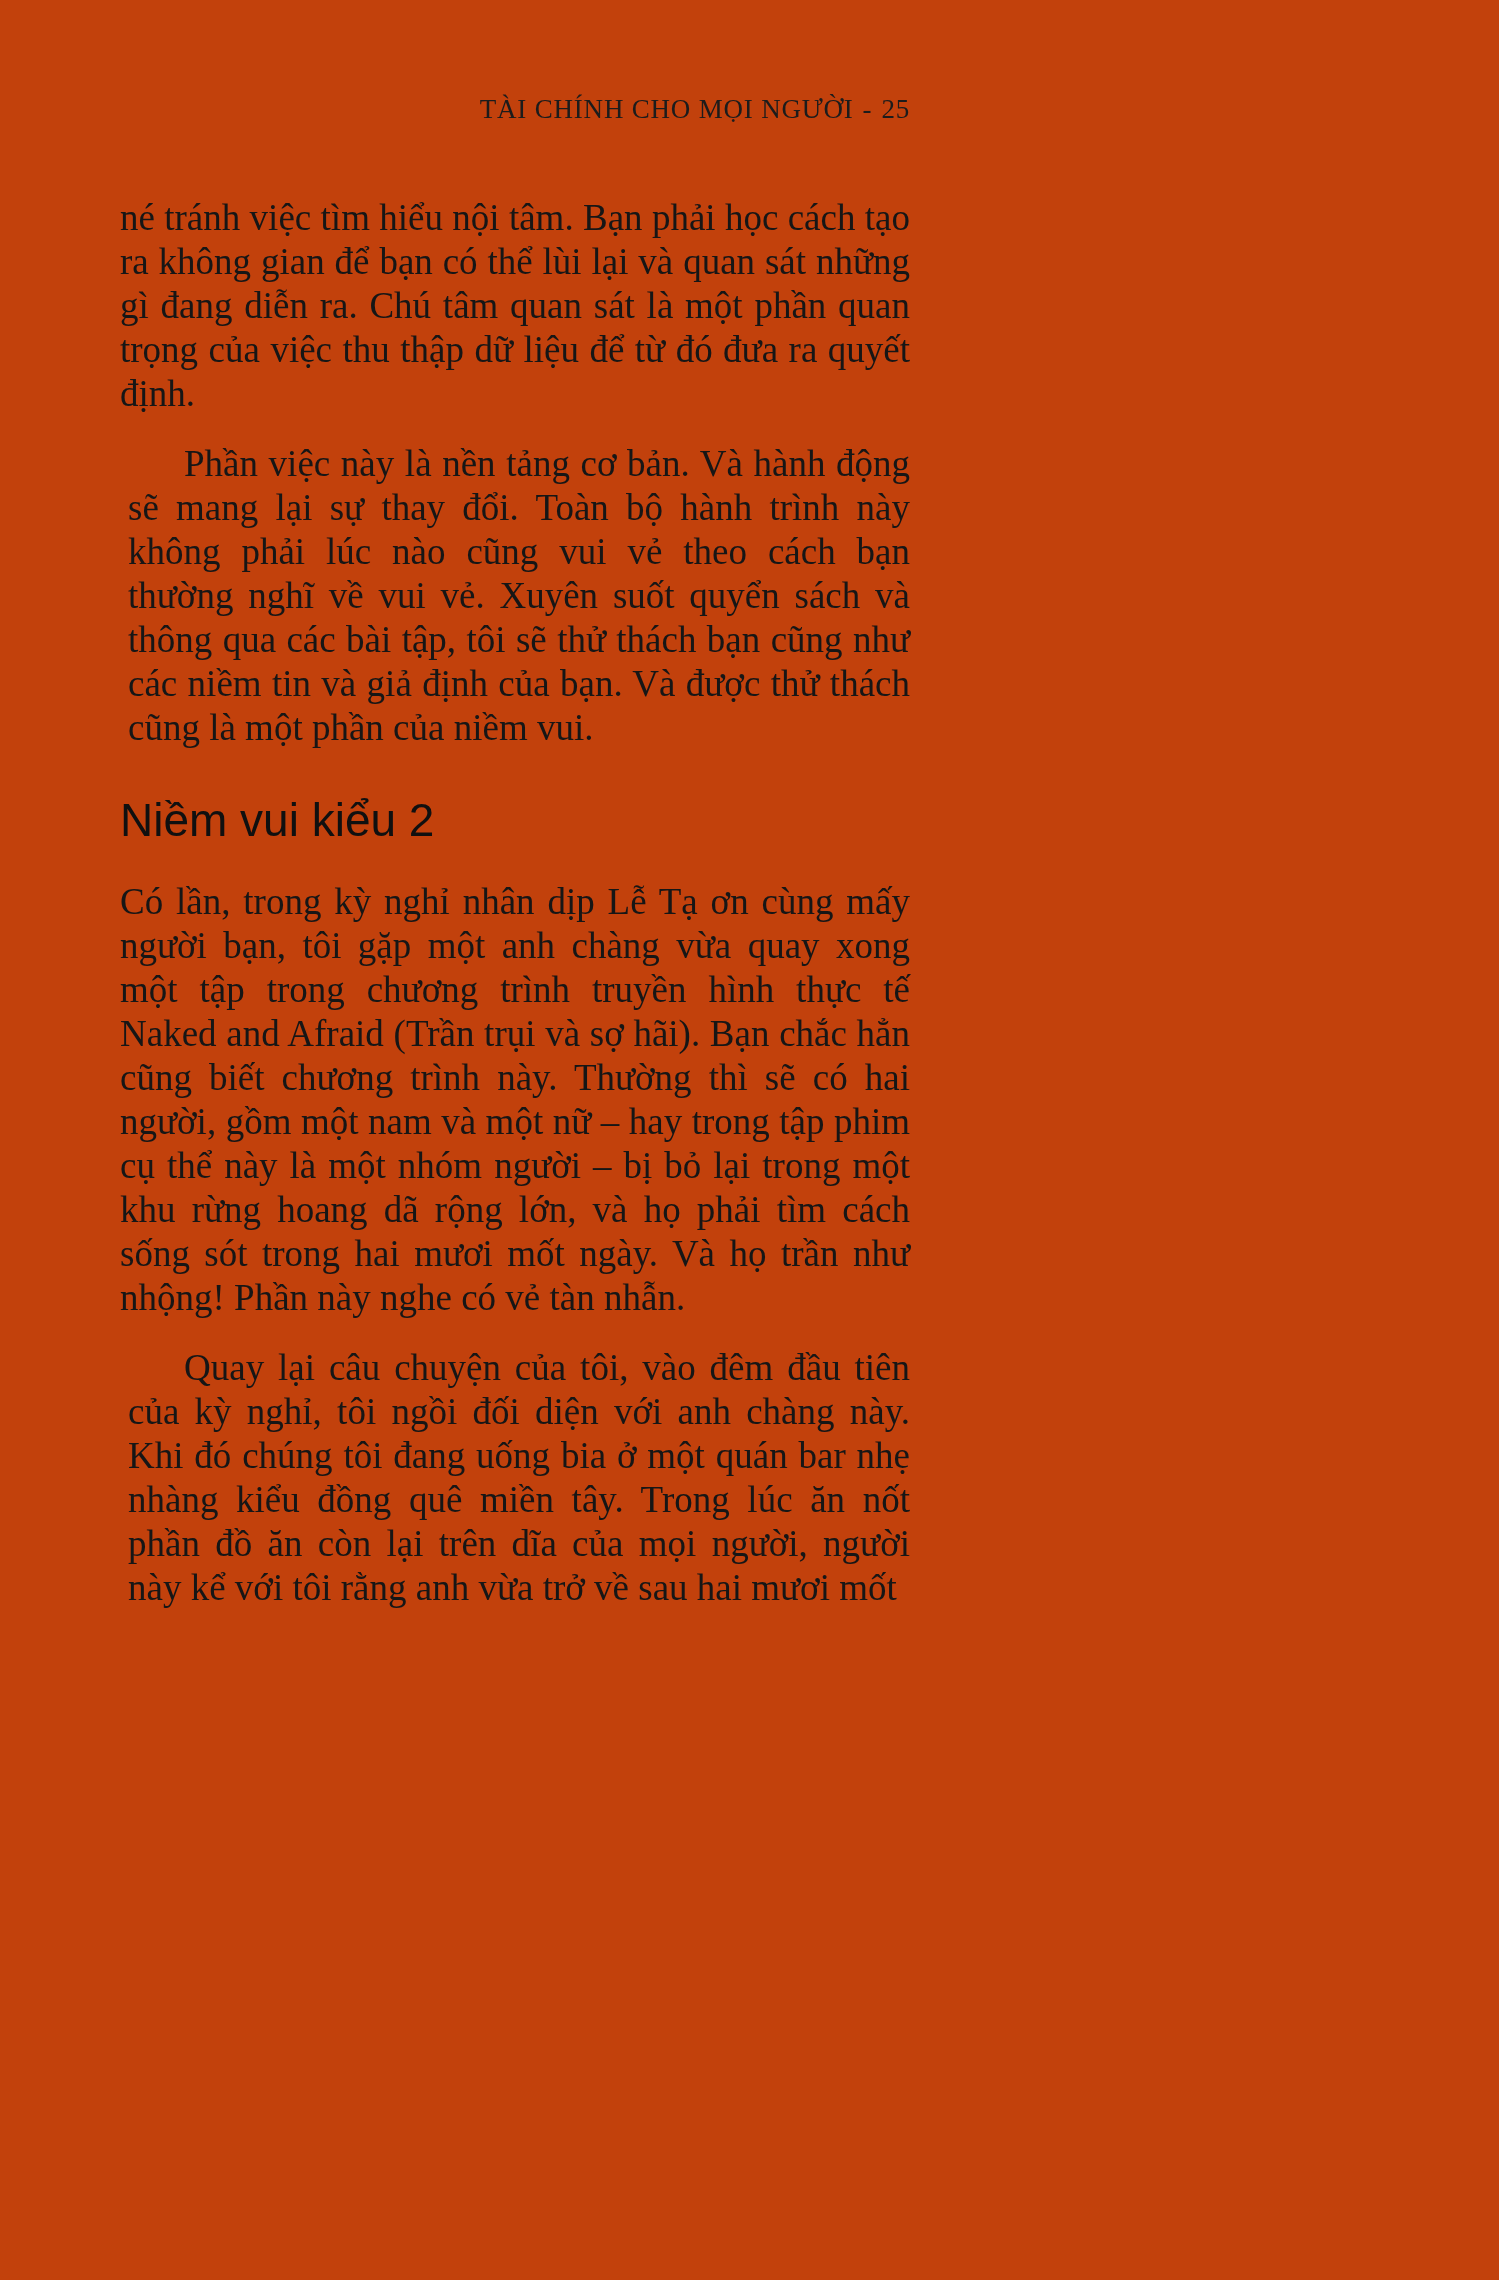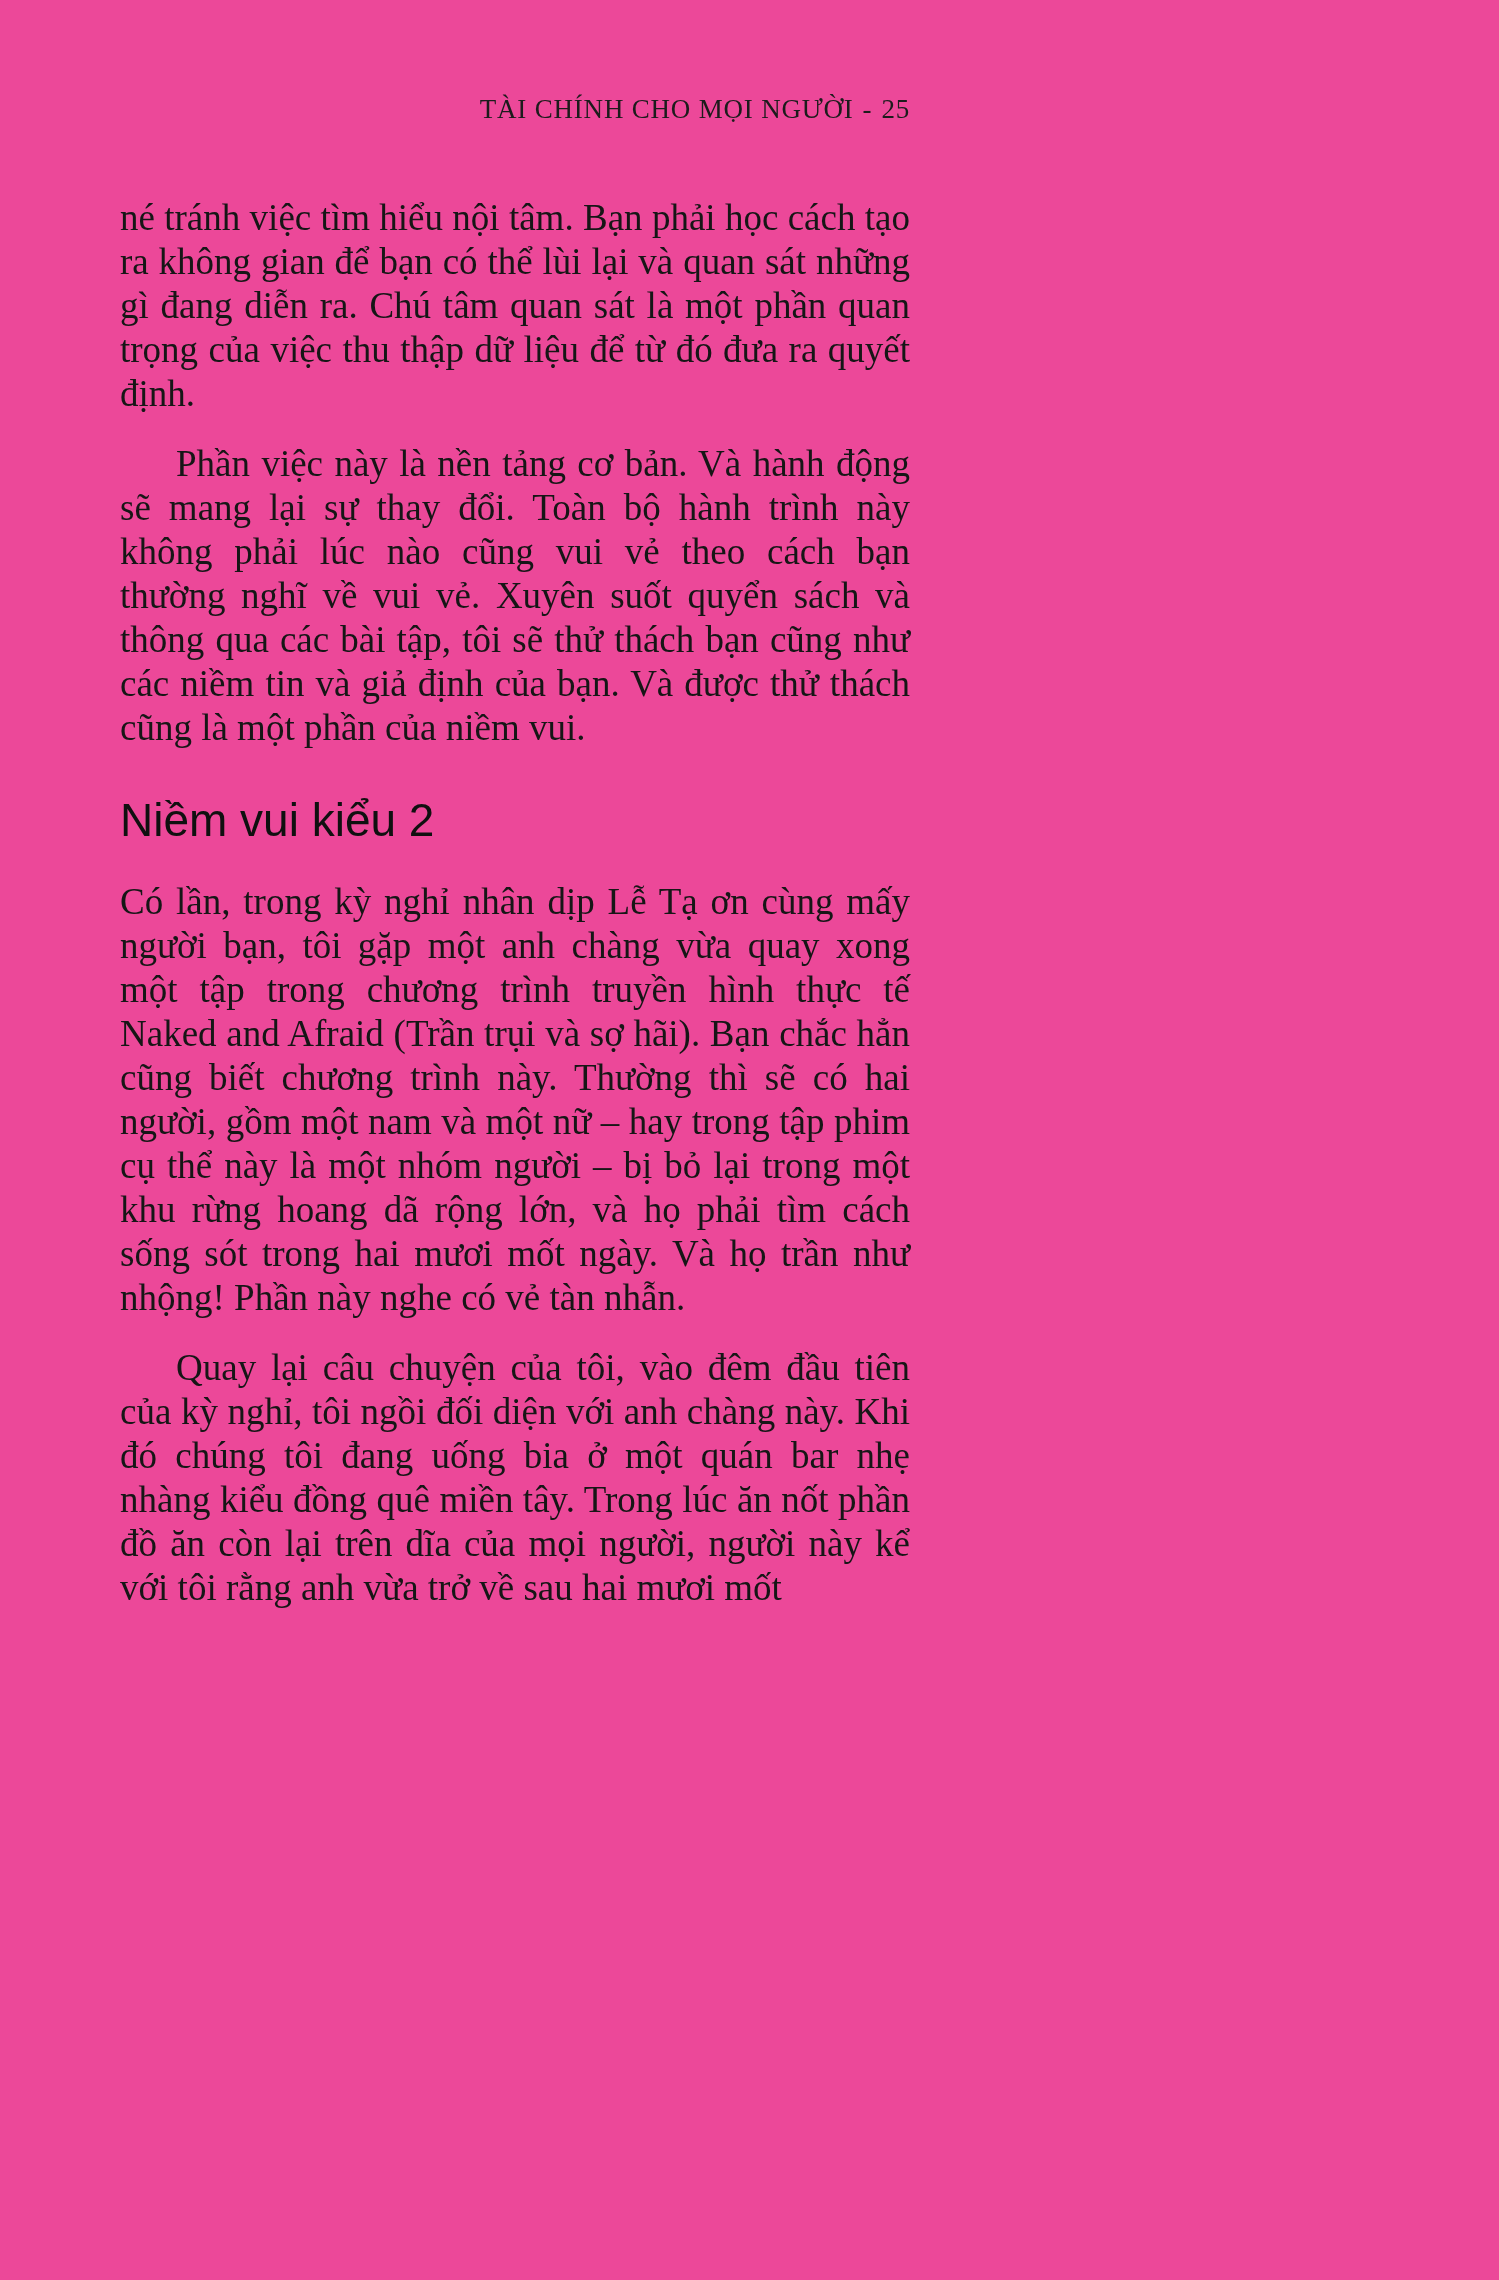--- a/index.html
+++ b/index.html
@@ -12,21 +12,21 @@
     width: 1499px;
     height: 2280px;
     position: relative;
     overflow: hidden;
     font-family: "Liberation Serif", serif;
     color: #161616;
   }
   .page {
     position: absolute;
     inset: 0;
-    background: #ec4899;
+    background: #c2410c;
   }
   .running-header {
     position: absolute;
     top: 94px;
     left: 120px;
     width: 790px;
     text-align: right;
     font-size: 27px;
     letter-spacing: 0.8px;
     color: #1c1c1c;
@@ -43,20 +43,21 @@
   }
   .para {
     font-size: 37px;
     line-height: 44px;
     text-align: justify;
     margin: 0 0 26px 0;
     color: #161616;
   }
   .para.indent {
     text-indent: 56px;
+    margin-left: 8px;
   }
   .para .italic {
   }
   .section-heading {
     font-family: "Liberation Sans", sans-serif;
     font-weight: 400;
     font-size: 46px;
     line-height: 52px;
     margin: 44px 0 34px 0;
     color: #101010;

